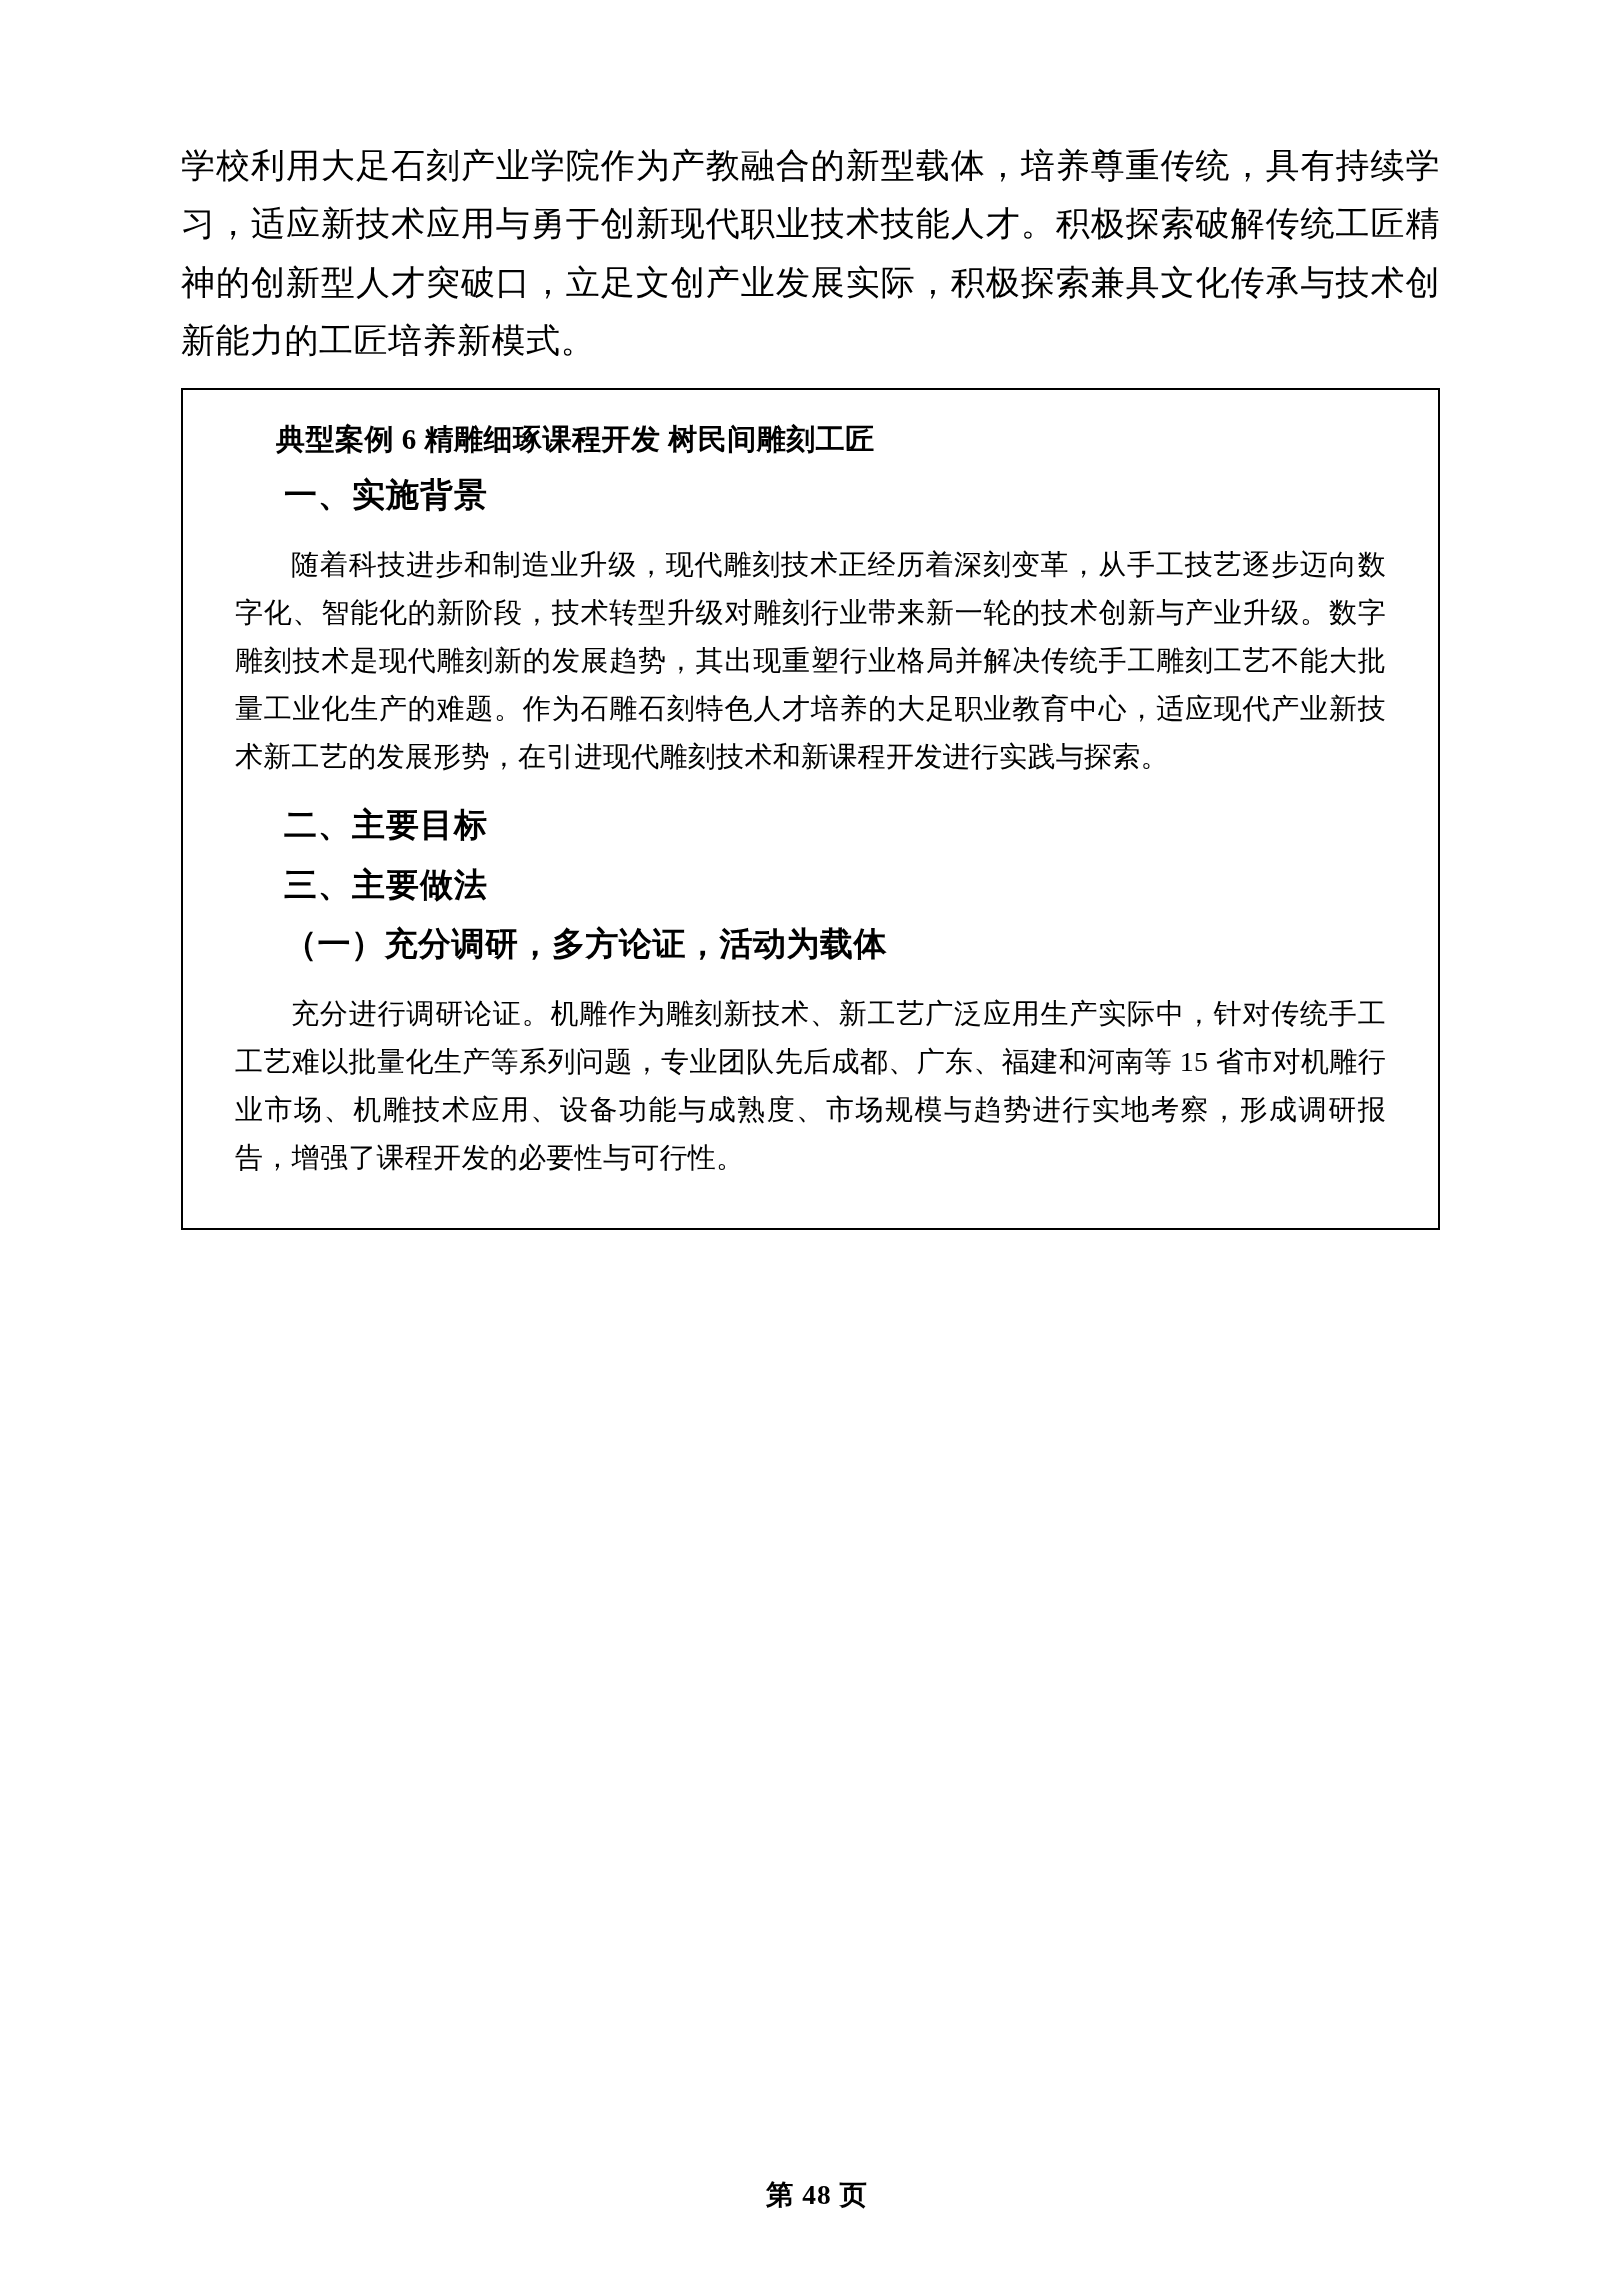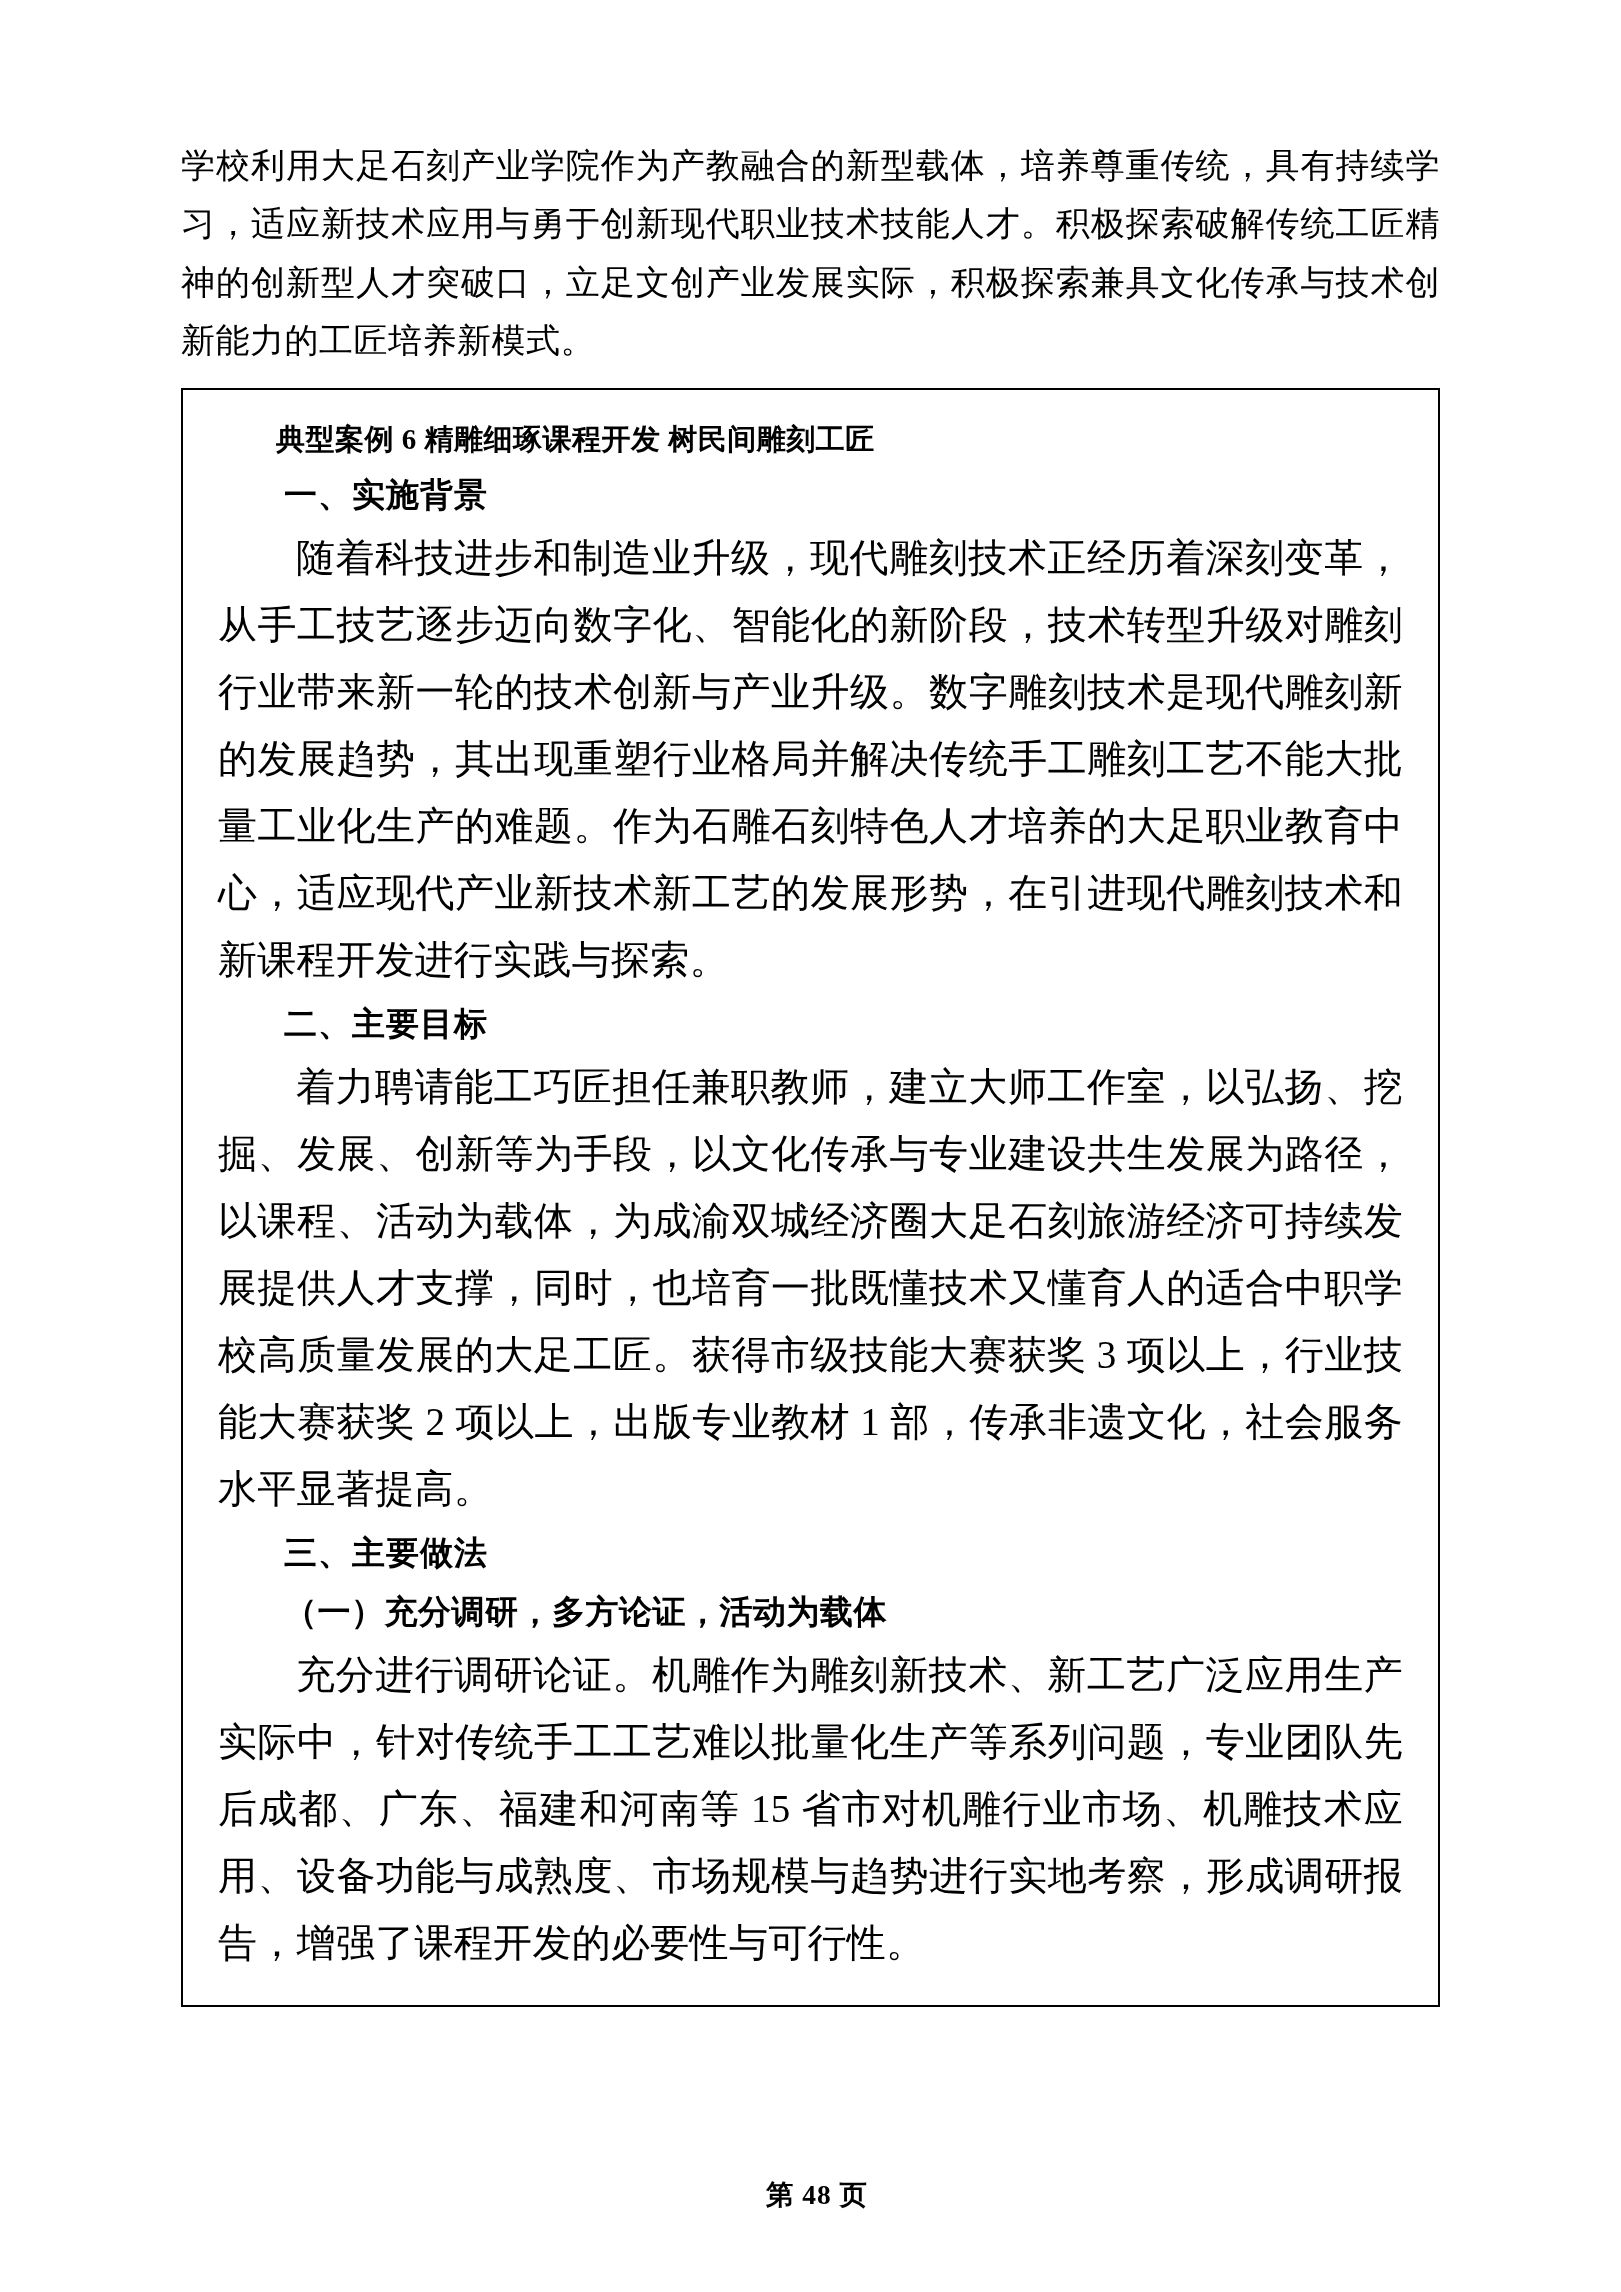--- a/index.html
+++ b/index.html
@@ -56,26 +56,26 @@
   }
   .sub-head {
     font-size: 33px;
     font-weight: bold;
     line-height: 1.68;
     text-indent: 2em;
     margin: 3.9px 0 0 0;
     letter-spacing: 0.5px;
   }
   .body-para {
-    font-size: 39px;
+    font-size: 28px;
     line-height: 1.72;
     text-align: justify;
     text-justify: inter-ideograph;
     text-indent: 2em;
-    margin: 0;
+    margin: 17px;
     letter-spacing: 0.3px;
   }
   .footer {
     position: absolute;
     left: 0;
     right: 0;
     bottom: 80px;
     text-align: center;
     font-size: 27.4px;
     font-weight: bold;
@@ -93,21 +93,20 @@
   <div class="case-box">
 
     <p class="case-title">典型案例 6 精雕细琢课程开发  树民间雕刻工匠</p>
 
     <h2 class="section-head">一、实施背景</h2>
 
     <p class="body-para">随着科技进步和制造业升级，现代雕刻技术正经历着深刻变革，从手工技艺逐步迈向数字化、智能化的新阶段，技术转型升级对雕刻行业带来新一轮的技术创新与产业升级。数字雕刻技术是现代雕刻新的发展趋势，其出现重塑行业格局并解决传统手工雕刻工艺不能大批量工业化生产的难题。作为石雕石刻特色人才培养的大足职业教育中心，适应现代产业新技术新工艺的发展形势，在引进现代雕刻技术和新课程开发进行实践与探索。</p>
 
     <h2 class="section-head">二、主要目标</h2>
 
-    <p class="body-para">着力聘请能工巧匠担任兼职教师，建立大师工作室，以弘扬、挖掘、发展、创新等为手段，以文化传承与专业建设共生发展为路径，以课程、活动为载体，为成渝双城经济圈大足石刻旅游经济可持续发展提供人才支撑，同时，也培育一批既懂技术又懂育人的适合中职学校高质量发展的大足工匠。获得市级技能大赛获奖 3 项以上，行业技能大赛获奖 2 项以上，出版专业教材 1 部，传承非遗文化，社会服务水平显著提高。</p>
 
     <h2 class="section-head">三、主要做法</h2>
 
     <h3 class="sub-head">（一）充分调研，多方论证，活动为载体</h3>
 
     <p class="body-para">充分进行调研论证。机雕作为雕刻新技术、新工艺广泛应用生产实际中，针对传统手工工艺难以批量化生产等系列问题，专业团队先后成都、广东、福建和河南等 15 省市对机雕行业市场、机雕技术应用、设备功能与成熟度、市场规模与趋势进行实地考察，形成调研报告，增强了课程开发的必要性与可行性。</p>
 
   </div>
 
   <div class="footer">第 48 页</div>

